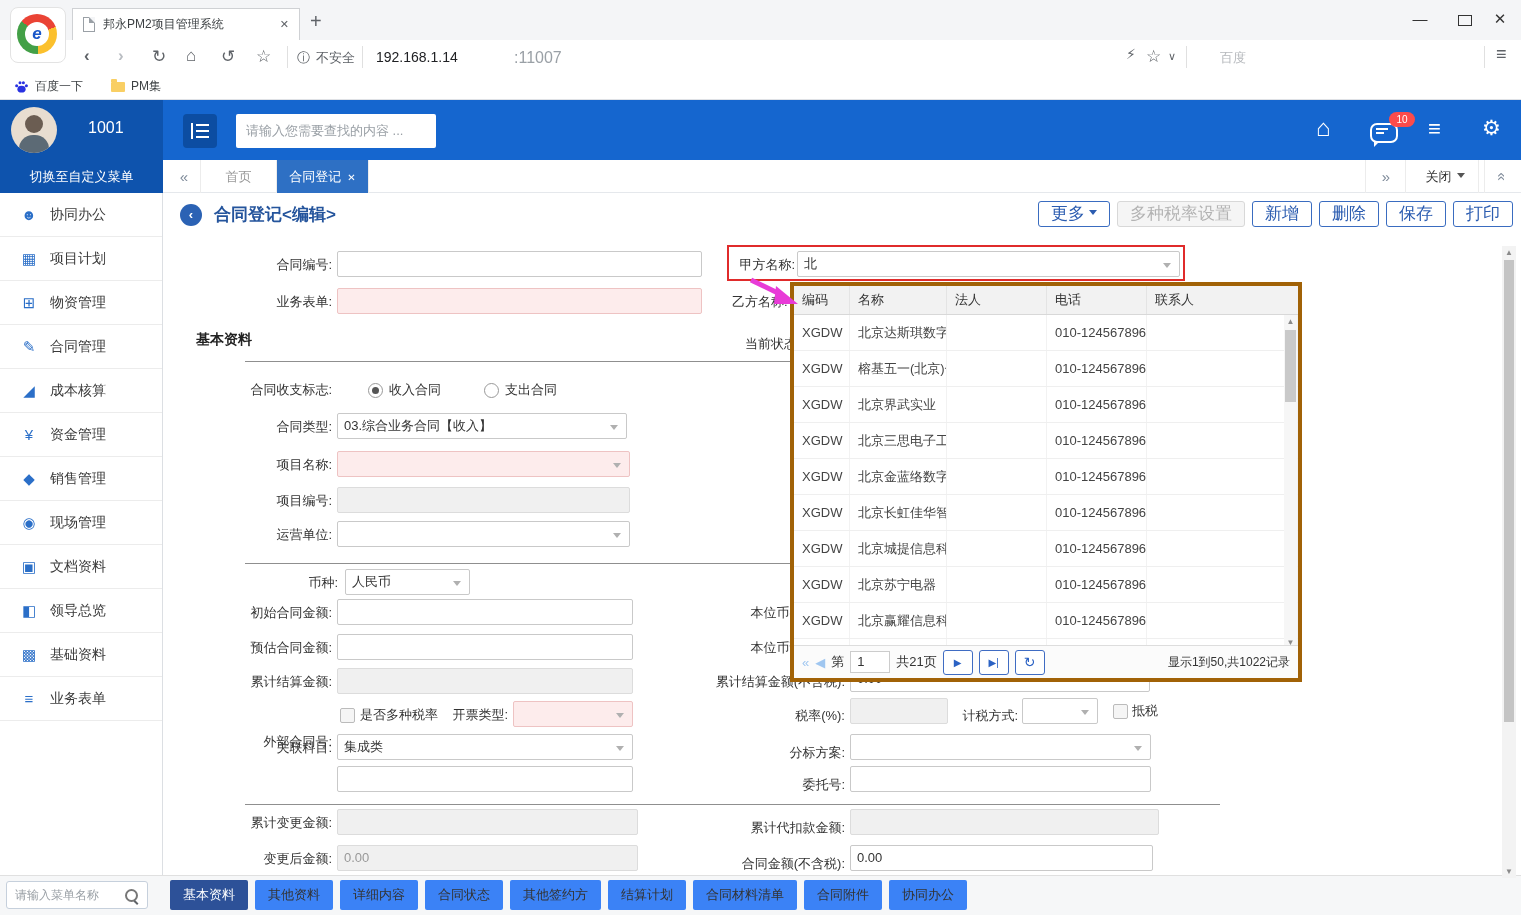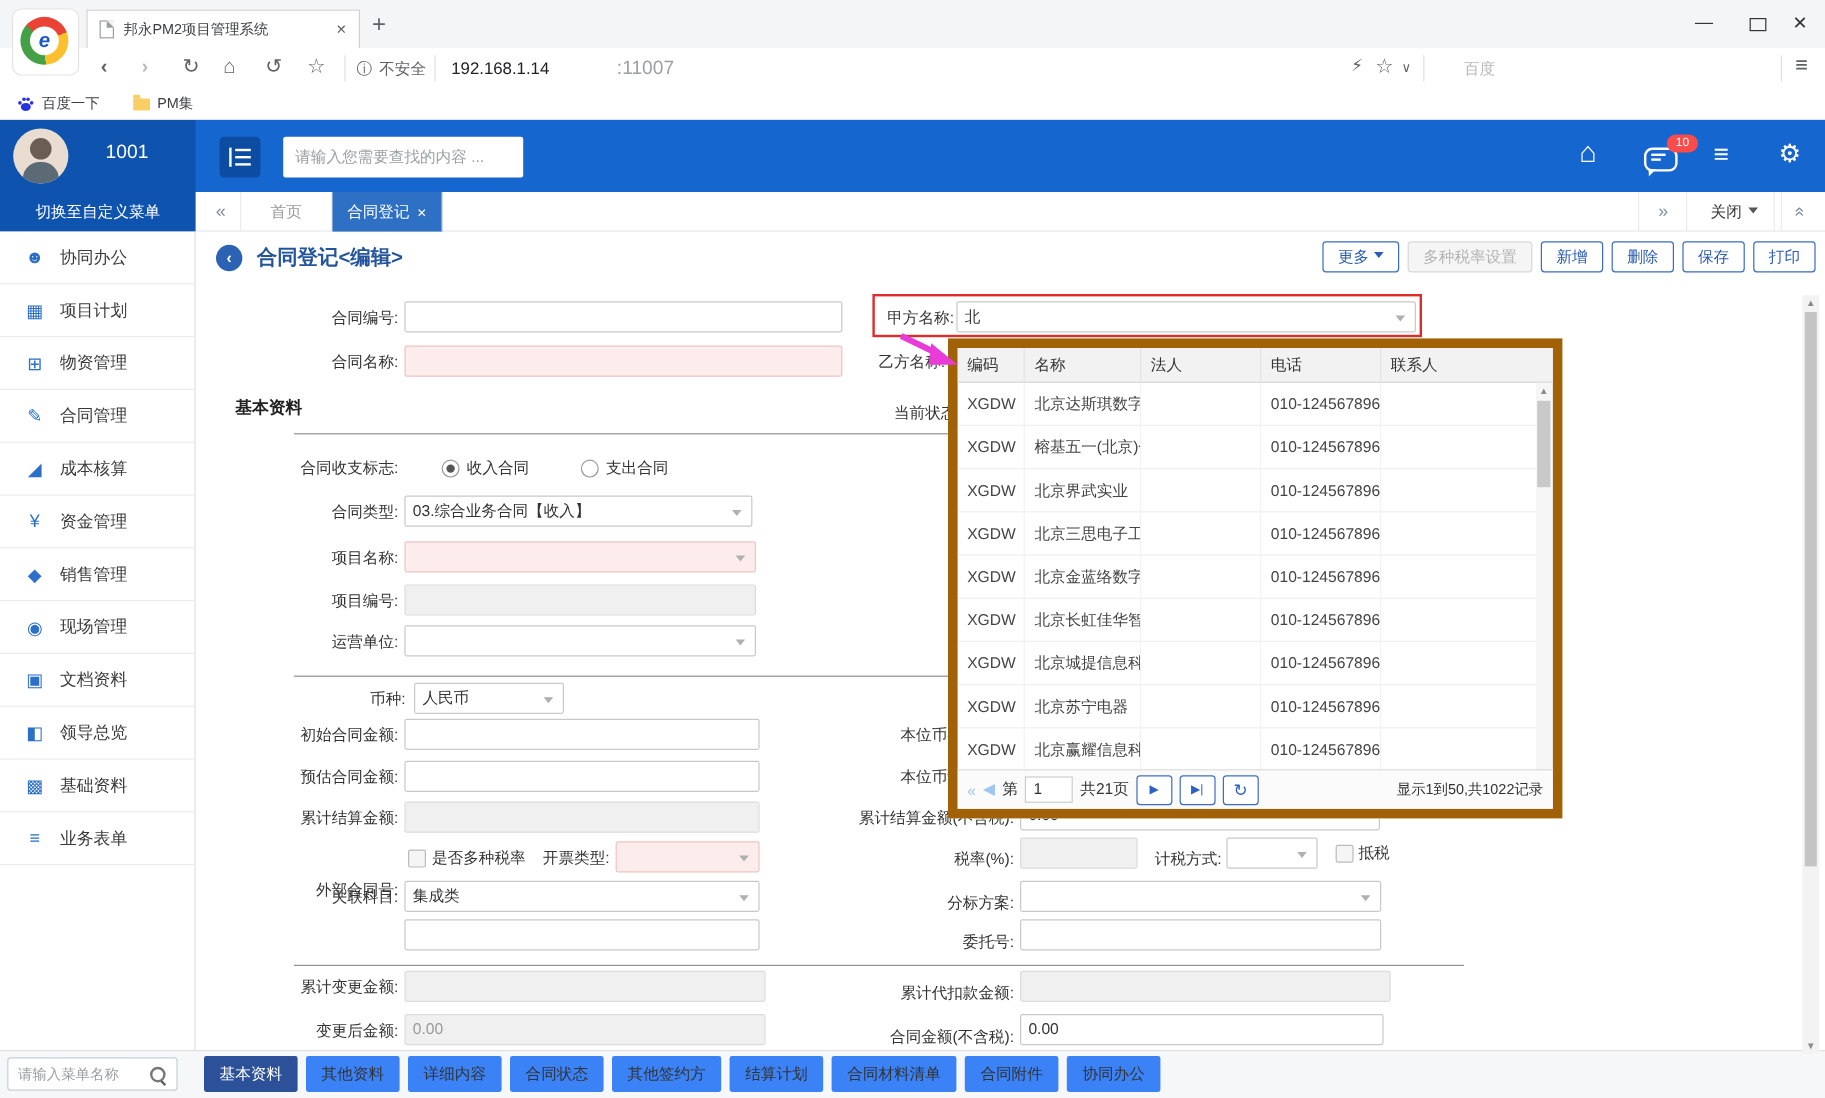--- a/index.html
+++ b/index.html
@@ -69,41 +69,41 @@
   .side-item{height:43px;border-bottom:1px solid #ececec;display:flex;align-items:center;}
   .s-icon{width:22px;text-align:center;margin-left:18px;color:#2b6fc8;font-size:15px;}
   .s-label{margin-left:10px;font-size:14px;color:#3a3a3a;}
   #menu-search{left:6px;top:881px;width:142px;height:28px;border:1px solid #c6d0dc;border-radius:3px;background:#fff;z-index:6;box-sizing:border-box;}
   #menu-search .ph{position:absolute;left:8px;top:0;line-height:26px;color:#9aa0a6;font-size:12px;}
 
   
   #back-circle{left:180px;top:204px;width:22px;height:22px;border-radius:50%;background:#2b62b4;color:#fff;text-align:center;line-height:21px;font-size:13px;font-weight:bold;}
   #page-title{left:214px;top:204px;font-size:17px;font-weight:bold;color:#24549c;line-height:22px;}
   #page-toolbar{position:absolute;right:8px;top:201px;display:flex;gap:7px;}
-  .pbtn{height:26px;line-height:24px;padding:0 12px;border:1px solid #3a6cc0;border-radius:3px;color:#2b5cb0;background:#fff;font-size:13px;box-sizing:border-box;}
+  .pbtn{height:26px;line-height:24px;padding:0 12px;border:1px solid #3a6cc0;border-radius:3px;color:#2b5cb0;background:#fff;font-size:17px;box-sizing:border-box;}
   .pbtn .caret-dn{border-top-color:#2b5cb0;margin-left:4px;}
   .pbtn.off{color:#b3b3b3;border-color:#d8d8d8;background:#f5f5f5;}
 
   
   .flabel{position:absolute;font-size:13px;color:#333;line-height:26px;text-align:right;white-space:nowrap;}
   .flabel.lft{text-align:left;}
   .finput{position:absolute;height:26px;line-height:24px;border:1px solid #c9c9c9;border-radius:2px;background:#fff;
           padding:0 6px;box-sizing:border-box;font-size:13px;color:#333;white-space:nowrap;overflow:hidden;}
   .finput.req{background:#fdecec;border-color:#eec3c3;}
   .finput.dis{background:#f0f0f0;border-color:#dcdcdc;color:#999;}
   .finput.num{text-align:left;}
   .sel:after{content:"";position:absolute;right:8px;top:11px;border:4px solid transparent;border-top:5px solid #b0b0b0;}
   .hr{position:absolute;height:1px;background:#8f8f8f;}
   .radio{position:absolute;width:13px;height:13px;border:1px solid #999;border-radius:50%;background:#fff;box-sizing:content-box;}
   .radio.on:after{content:"";display:block;width:7px;height:7px;margin:3px;border-radius:50%;background:#555;}
   .cbx{position:absolute;width:13px;height:13px;border:1px solid #bbb;border-radius:2px;background:#f5f5f5;}
   .sect{position:absolute;font-size:14px;font-weight:bold;color:#222;}
 
   
-  #popup{left:790px;top:282px;width:512px;height:400px;background:#fff;border:8px solid #a16207;box-sizing:border-box;z-index:5;overflow:hidden;}
+  #popup{left:790px;top:282px;width:512px;height:400px;background:#fff;border:4px solid #a16207;box-sizing:border-box;z-index:5;overflow:hidden;}
   #popup-header{display:flex;height:28px;background:#f2f2f2;border-bottom:1px solid #d8d8d8;}
   #popup-header .pcell{line-height:28px;color:#333;}
   .pcell{padding-left:8px;box-sizing:border-box;border-right:1px solid #e4e4e4;font-size:13px;white-space:nowrap;overflow:hidden;}
   .pcell:nth-child(1){width:56px;}.pcell:nth-child(2){width:97px;}.pcell:nth-child(3){width:100px;}
   .pcell:nth-child(4){width:100px;}.pcell:nth-child(5){flex:1;border-right:none;}
   #popup-body{height:335px;overflow:hidden;}
   .prow{display:flex;height:35px;border-bottom:1px solid #efefef;}
   .prow .pcell{line-height:35px;color:#444;border-right:1px solid #f2f2f2;}
   #popup-scroll{position:absolute;right:1px;top:29px;width:13px;height:334px;background:#f6f6f6;}
   #popup-scroll .up,#popup-scroll .dn{position:absolute;left:0;width:13px;font-size:8px;color:#8a8a8a;text-align:center;}
@@ -303,21 +303,21 @@
       <div class="pbtn"><span>更多</span><span class="caret-dn"></span></div>
       <div class="pbtn off"><span>多种税率设置</span></div>
       <div class="pbtn"><span>新增</span></div>
       <div class="pbtn"><span>删除</span></div>
       <div class="pbtn"><span>保存</span></div>
       <div class="pbtn"><span>打印</span></div>
     </div>
 
   <div class="flabel" style="left:200px;top:252px;width:132px;">合同编号:</div>
   <div class="finput" style="left:337px;top:251px;width:365px;"></div>
-  <div class="flabel" style="left:200px;top:289px;width:132px;">合同名称:</div>
+  <div class="flabel" style="left:200px;top:289px;width:132px;">业务表单:</div>
   <div class="finput req" style="left:337px;top:288px;width:365px;"></div>
 
   <div class="sect" style="left:196px;top:331px;">基本资料</div>
   <div class="hr" style="left:245px;top:361px;width:975px;"></div>
 
   <div class="flabel" style="left:200px;top:377px;width:132px;">合同收支标志:</div>
   <span class="radio on" style="left:368px;top:383px;"></span>
   <div class="flabel lft" style="left:389px;top:377px;">收入合同</div>
   <span class="radio" style="left:484px;top:383px;"></span>
   <div class="flabel lft" style="left:505px;top:377px;">支出合同</div>

